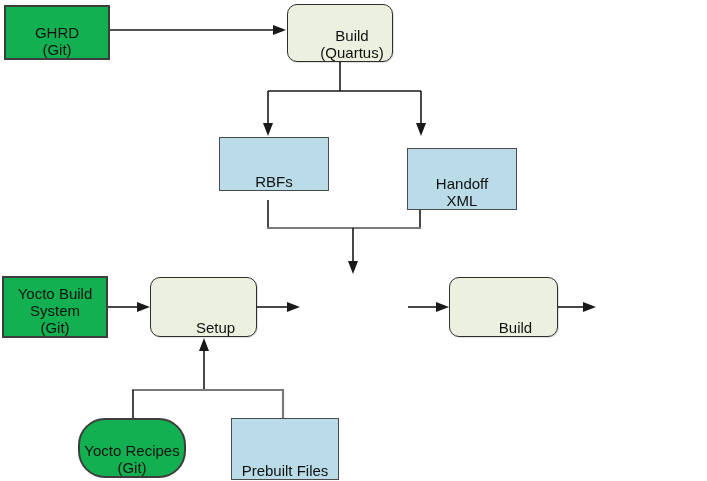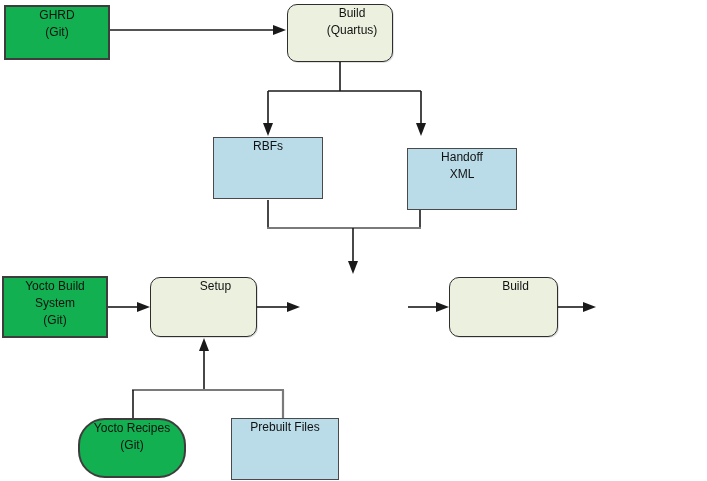--- a/index.html
+++ b/index.html
@@ -9,22 +9,22 @@
   html,body{margin:0;padding:0;background:#ffffff;}
   .canvas{
     position:relative;width:707px;height:481px;background:#ffffff;
     font-family:"Liberation Sans",sans-serif;overflow:hidden;
   }
   .wires{position:absolute;left:0;top:0;pointer-events:none;}
   .wires line.wire{stroke:var(--line);stroke-width:1.6;}
   .wires line.elbow{stroke:var(--elbow);stroke-width:2.2;}
   .wires polygon.arrowhead{fill:var(--line);stroke:none;}
   .node{
-    position:absolute;display:flex;align-items:flex-start;justify-content:center;
-    text-align:center;font-size:12px;line-height:17px;color:var(--text);
+    position:absolute;display:flex;align-items:flex-end;justify-content:center;
+    text-align:center;font-size:15px;line-height:17px;color:var(--text);
     box-sizing:border-box;
   }
   .node .lbl{white-space:pre-line;}
   .rect{border:2px solid #3d3d3d;}
   .green{background:var(--green);}
   .blue{background:var(--blue);border-width:1.5px;border-color:#4a4a4a;}
   .purple{background:var(--purple);color:var(--text_on_purple);border-color:#3d3d3d;}
   .rounded{
     background:var(--cream);border:1.5px solid #2e2e2e;border-radius:10px;
     box-shadow:1px 1px 0 rgba(0,0,0,0.12);
@@ -92,21 +92,21 @@
   <div class="node rect green" style="left:4px;top:5px;width:106px;height:55px;">
     <span class="lbl">GHRD
 (Git)</span>
   </div>
 
   <div class="node rounded" style="left:287px;top:4px;width:106px;height:58px;">
     <span class="lbl">Build
 (Quartus)</span>
   </div>
 
-  <div class="node rect blue" style="left:213px;top:137px;width:110px;height:62px;">
+  <div class="node rect blue" style="left:219px;top:137px;width:110px;height:54px;">
     <span class="lbl">RBFs</span>
   </div>
 
   <div class="node rect blue" style="left:367px;top:148px;width:110px;height:62px;margin-left:40px;">
     <span class="lbl">Handoff
 XML</span>
   </div>
 
   <div class="node rect green" style="left:2px;top:276px;width:106px;height:62px;">
     <span class="lbl">Yocto Build

